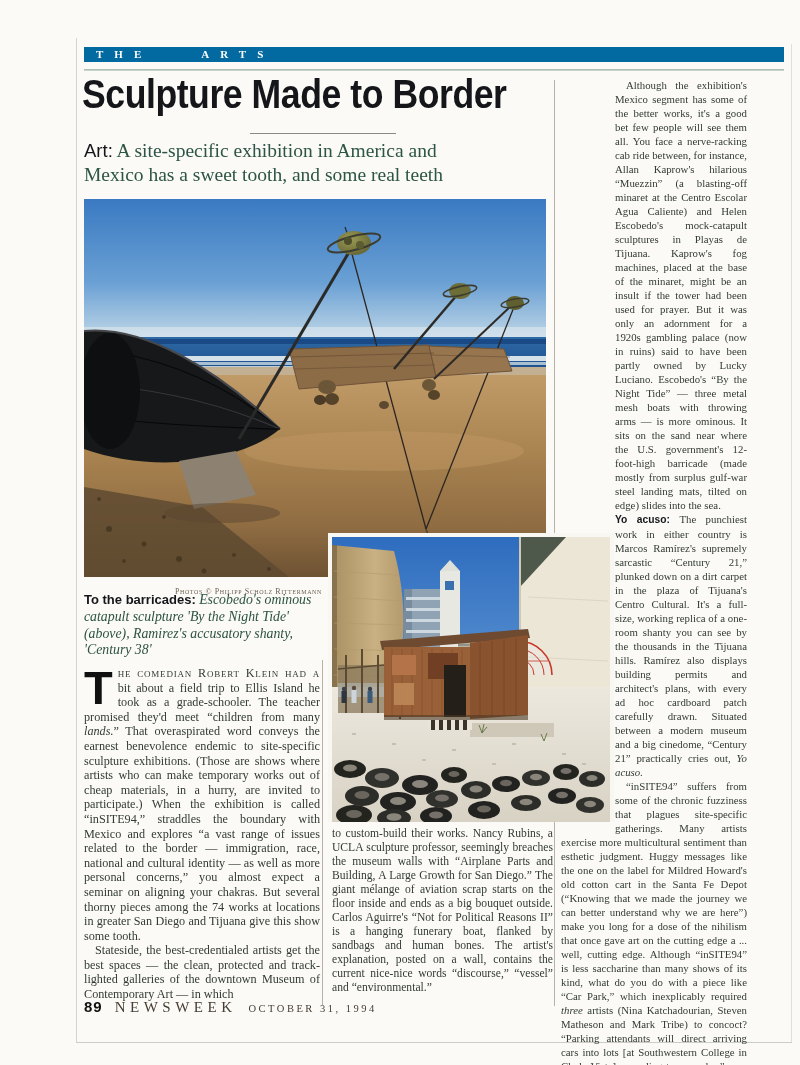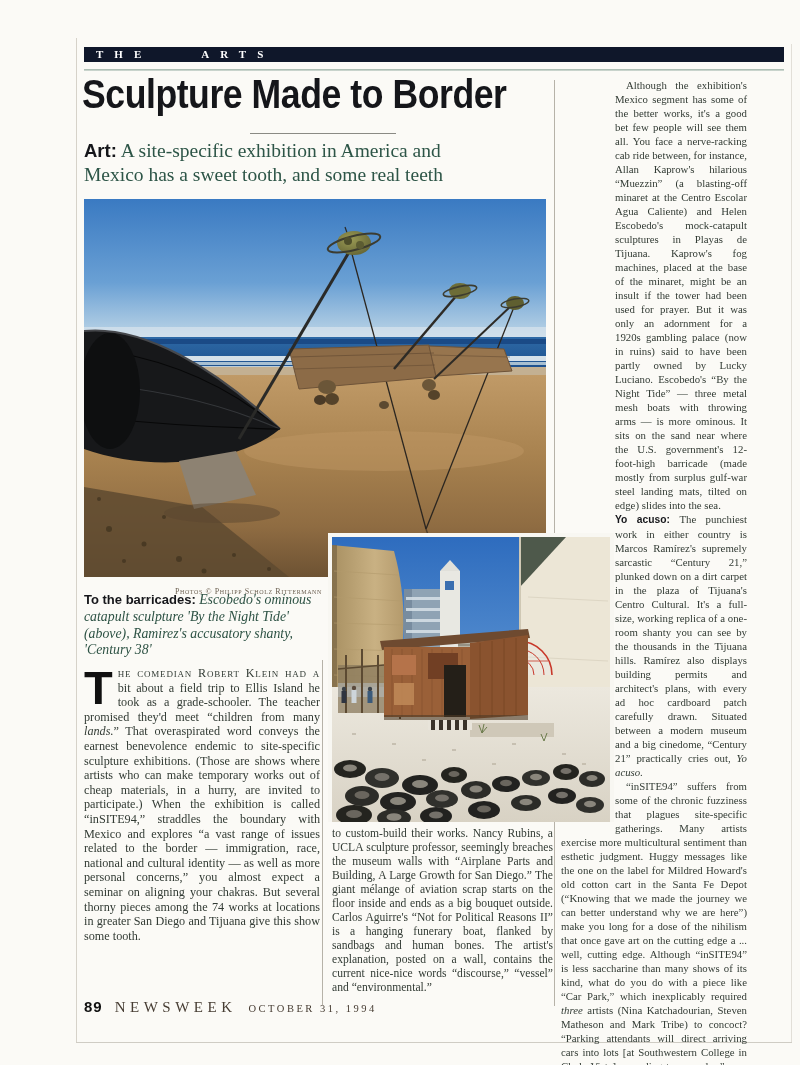--- a/index.html
+++ b/index.html
@@ -3,34 +3,34 @@
 <meta charset="utf-8">
 <style>
   html,body{margin:0;padding:0;background:#fdfdfb;}
   #page{position:relative;width:800px;height:1065px;background:#fbfaf6;overflow:hidden;
         font-family:"Liberation Serif",serif;color:#323b34;}
   .edge{position:absolute;}
   #edge-left{left:76px;top:38px;width:1px;height:1004px;background:#d6d2c9;}
   #edge-bottom{left:76px;top:1042px;width:716px;height:1px;background:#cfccc4;}
   #edge-right{left:791px;top:44px;width:1px;height:998px;background:#e2dfd8;}
 
-  .banner{position:absolute;left:84px;top:47px;width:700px;height:15px;background:#0f172a;
+  .banner{position:absolute;left:84px;top:47px;width:700px;height:15px;background:#0369a1;
           color:#fff;font-family:"Liberation Serif",serif;font-weight:bold;font-size:11px;
           line-height:15px;letter-spacing:11px;word-spacing:36px;padding-left:12px;box-sizing:border-box;}
   .banner-rule{position:absolute;left:84px;top:69px;width:700px;height:2px;
           background:linear-gradient(#9fb3a8,#d6ded8);}
   h1.headline{position:absolute;left:82px;top:72px;margin:0;
           font-family:"Liberation Sans",sans-serif;font-weight:800;font-size:40px;
           letter-spacing:-0.5px;color:#15161a;transform:scaleX(.89);transform-origin:left top;
           white-space:nowrap;}
   .mini-rule{position:absolute;left:250px;top:133px;width:146px;height:1px;background:#8a8a84;}
   .deck{position:absolute;left:84px;top:139px;width:456px;color:#2d5547;
           font-size:19.5px;line-height:23.5px;}
   .deck p{margin:0;}
-  .deck b{font-family:"Liberation Sans",sans-serif;font-weight:700;color:#15161a;font-size:18.5px;}
+  .deck b{font-family:"Liberation Sans",sans-serif;font-weight:400;color:#15161a;font-size:18.5px;}
 
   .photo1{position:absolute;left:84px;top:199px;width:462px;height:378px;}
   .credit{position:absolute;left:84px;top:587px;width:238px;text-align:right;
           font-size:8px;letter-spacing:.6px;color:#6d6152;font-variant:small-caps;}
   .caption{position:absolute;left:84px;top:592px;width:244px;font-size:13.8px;
           line-height:16.8px;color:#2d5244;}
   .cap-label{font-family:"Liberation Sans",sans-serif;font-weight:800;font-style:normal;
           color:#15161a;font-size:13px;}
   .cap-text{font-style:italic;}
 
@@ -184,20 +184,21 @@
 
   <div class="credit">Photos © Philipp Scholz Rittermann</div>
 
   <div class="caption">
     <span class="cap-label">To the barricades:</span>
     <span class="cap-text">Escobedo's ominous catapult sculpture 'By the Night Tide' (above), Ramirez's accusatory shanty, 'Century 38'</span>
   </div>
 
   <div id="col-left" class="col">
       <p class="para"><span class="dropcap">T</span><span class="seg-sc">he comedian Robert Klein had a</span><span class="seg-n"> bit about a field trip to Ellis Island he took as a grade-schooler. The teacher promised they'd meet “children from many </span><span class="seg-i">lands.</span><span class="seg-n">” That overaspirated word conveys the earnest benevolence endemic to site-specific sculpture exhibitions. (Those are shows where artists who can make temporary works out of cheap materials, in a hurry, are invited to participate.) When the exhibition is called “inSITE94,” straddles the boundary with Mexico and explores “a vast range of issues related to the border — immigration, race, national and cultural identity — as well as more personal concerns,” you almost expect a seminar on aligning your chakras. But several thorny pieces among the 74 works at locations in greater San Diego and Tijuana give this show some tooth.</span></p>
+      <p class="para p-ind"><span class="seg-n">Stateside, the best-credentialed artists get the best spaces — the clean, protected and track-lighted galleries of the downtown Museum of Contemporary Art — in which</span></p>
     </div>
   <div id="col-mid" class="col">
       <p class="para"><span class="seg-n">to custom-build their works. Nancy Rubins, a UCLA sculpture professor, seemingly breaches the museum walls with “Airplane Parts and Building, A Large Growth for San Diego.” The giant mélange of aviation scrap starts on the floor inside and ends as a big bouquet outside. Carlos Aguirre's “Not for Political Reasons II” is a hanging funerary boat, flanked by sandbags and human bones. The artist's explanation, posted on a wall, contains the current nice-nice words “discourse,” “vessel” and “environmental.”</span></p>
     </div>
   <div id="col-right" class="col">
     <div class="ph2-spacer"></div>
       <p class="para p-ind"><span class="seg-n">Although the exhibition's Mexico segment has some of the better works, it's a good bet few people will see them all. You face a nerve-racking cab ride between, for instance, Allan Kaprow's hilarious “Muezzin” (a blasting-off minaret at the Centro Escolar Agua Caliente) and Helen Escobedo's mock-catapult sculptures in Playas de Tijuana. Kaprow's fog machines, placed at the base of the minaret, might be an insult if the tower had been used for prayer. But it was only an adornment for a 1920s gambling palace (now in ruins) said to have been partly owned by Lucky Luciano. Escobedo's “By the Night Tide” — three metal mesh boats with throwing arms — is more ominous. It sits on the sand near where the U.S. government's 12-foot-high barricade (made mostly from surplus gulf-war steel landing mats, tilted on edge) slides into the sea.</span></p>
       <p class="para"><span class="seg-lead">Yo acuso: </span><span class="seg-n">The punchiest work in either country is Marcos Ramírez's supremely sarcastic “Century 21,” plunked down on a dirt carpet in the plaza of Tijuana's Centro Cultural. It's a full-size, working replica of a one-room shanty you can see by the thousands in the Tijuana hills. Ramírez also displays building permits and architect's plans, with every ad hoc cardboard patch carefully drawn. Situated between a modern museum and a big cinedome, “Century 21” practically cries out, </span><span class="seg-i">Yo acuso.</span></p>
       <p class="para p-ind"><span class="seg-n">“inSITE94” suffers from some of the chronic fuzziness that plagues site-specific gatherings. Many artists exercise more multicultural sentiment than esthetic judgment. Huggy messages like the one on the label for Mildred Howard's old cotton cart in the Santa Fe Depot (“Knowing that we made the journey we can better understand why we are here”) make you long for a dose of the nihilism that once gave art on the cutting edge a ... well, cutting edge. Although “inSITE94” is less saccharine than many shows of its kind, what do you do with a piece like “Car Park,” which inexplicably required </span><span class="seg-i">three</span><span class="seg-n"> artists (Nina Katchadourian, Steven Matheson and Mark Tribe) to concoct? “Parking attendants will direct arriving cars into lots [at Southwestern College in Chula Vista] according to car color,” says the show's handy guidebook. “This project will demonstrate that parking can be cooperative rather than competitive.” Sounds like teacher lecturing children from many lands.</span></p>
     </div>

